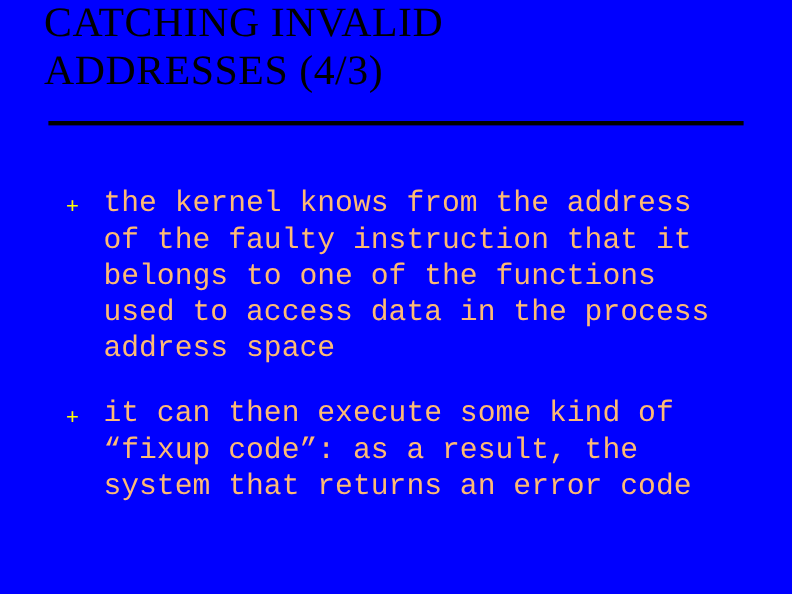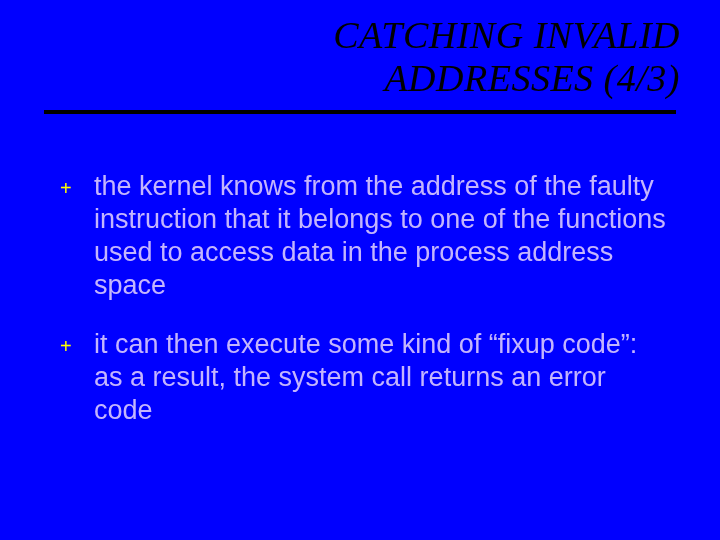--- a/index.html
+++ b/index.html
@@ -17,26 +17,24 @@
   .slide {
     width: 720px;
     height: 540px;
     position: relative;
     box-sizing: border-box;
   }
   .title {
     color: #000000;
     font-size: 38px;
     line-height: 1.12;
-    text-align: right;
-    padding-top: 14px;
+    text-align: left;
     padding-left: 40px;
     padding-right: 40px;
     letter-spacing: 0.5px;
-    font-style: italic;
   }
   .underline {
     position: absolute;
     left: 44px;
     right: 44px;
     top: 110px;
     height: 4px;
     background: #000000;
   }
   .content {
@@ -53,24 +51,24 @@
   .bullet-marker {
     color: #ffff00;
     font-size: 20px;
     font-family: Arial, sans-serif;
     line-height: 32px;
     width: 34px;
     flex-shrink: 0;
     padding-top: 2px;
   }
   .bullet-text {
-    color: #c4b5fd;
+    color: #fdba74;
     font-size: 27px;
     line-height: 1.22;
-    font-family: Liberation Sans, sans-serif;
+    font-family: Liberation Mono, monospace;
   }
 </style>
 </head>
 <body>
 
 <div class="slide">
 
   <div class="title">
     <span>CATCHING INVALID</span><br>
     <span>ADDRESSES (4/3)</span>
@@ -80,18 +78,18 @@
 
   <div class="content">
 
     <div class="bullet">
       <div class="bullet-marker">+</div>
       <div class="bullet-text">the kernel knows from the address of the faulty instruction that it belongs to one of the functions used to access data in the process address space</div>
     </div>
 
     <div class="bullet">
       <div class="bullet-marker">+</div>
-      <div class="bullet-text">it can then execute some kind of “fixup code”: as a result, the system call returns an error code</div>
+      <div class="bullet-text">it can then execute some kind of “fixup code”: as a result, the system that returns an error code</div>
     </div>
 
   </div>
 
 </div>
 
 </body></html>

